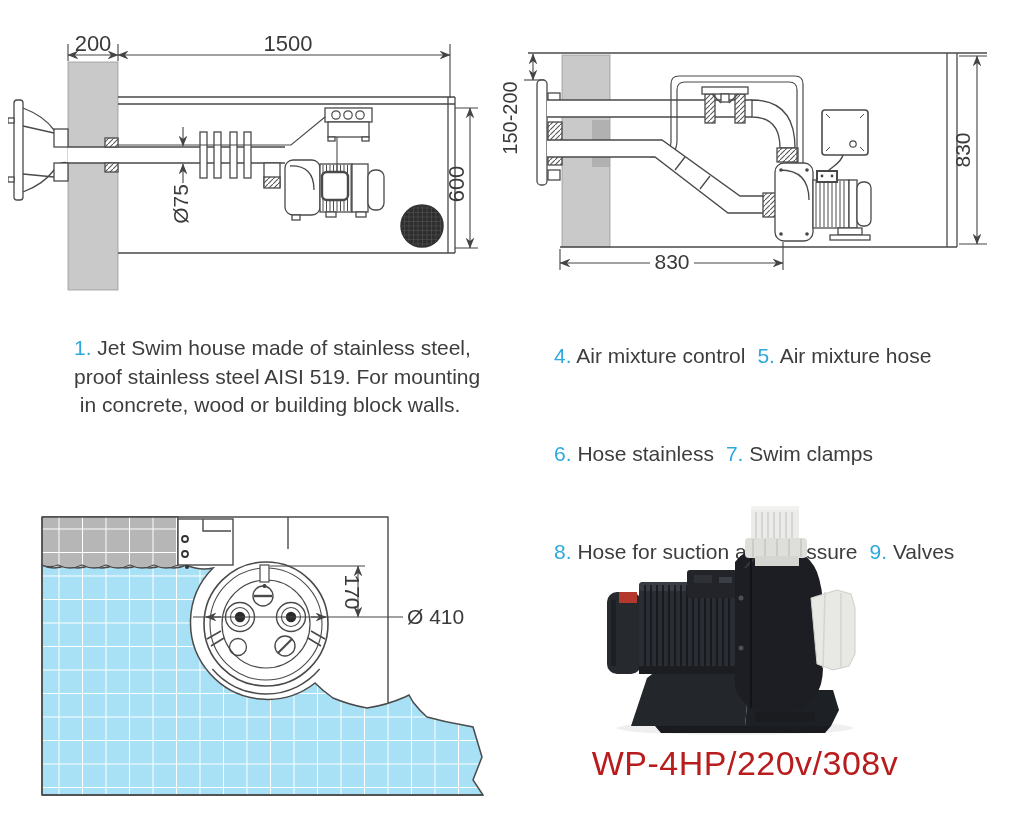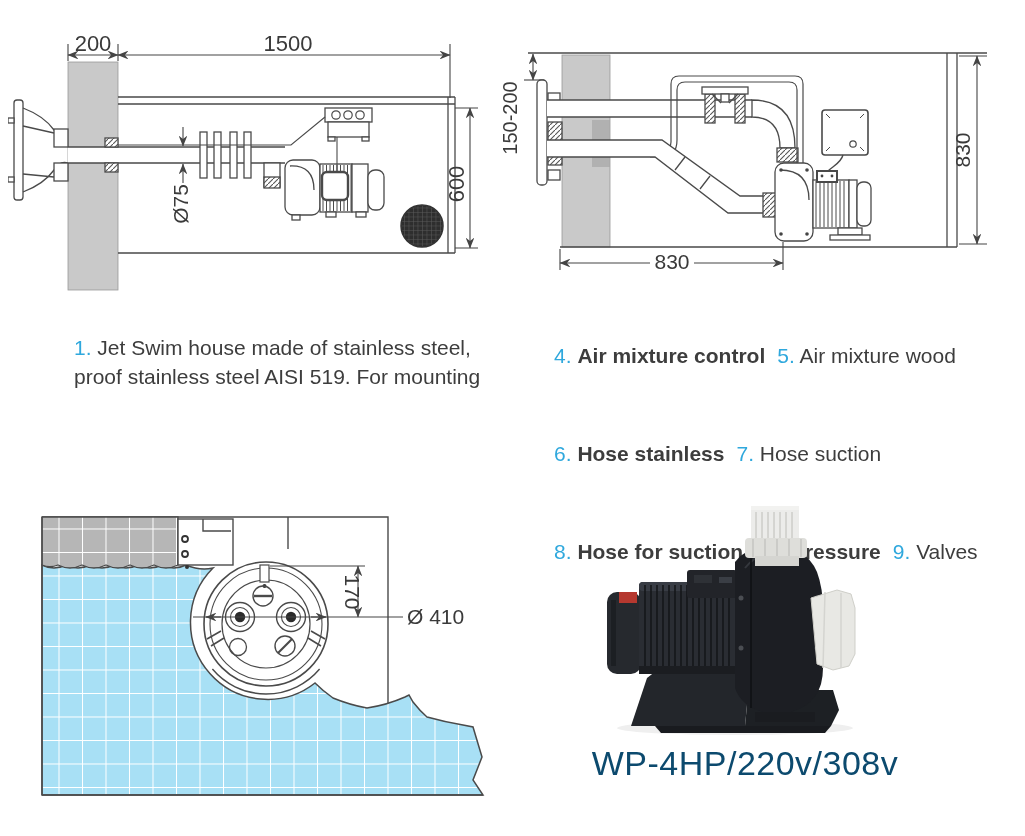--- a/index.html
+++ b/index.html
@@ -6,22 +6,22 @@
   #stage{
     position:relative;width:1025px;height:836px;background:#fff;overflow:hidden;
     font-family:"Liberation Sans", sans-serif;color:#3a3a3a;
   }
   .abs{position:absolute;}
   svg text{font-family:"Liberation Sans", sans-serif;fill:#3a3a3a;}
   .para{font-size:21px;line-height:28.5px;color:#3d3d3d;}
   .pline{white-space:pre;}
   .num{color:#2fa8dd;}
   .legend-row{font-size:21px;color:#3d3d3d;white-space:pre;margin-bottom:26px;}
-  .legend-row .lbl{margin-right:12px;font-weight:bold;}
-  .pump-label{font-size:34px;color:#0c4a6e;text-align:center;letter-spacing:0.5px;}
+  .legend-row .lbl{margin-right:12px;}
+  .pump-label{font-size:34px;color:#b91c1c;text-align:center;letter-spacing:0.5px;}
 </style>
 </head>
 <body>
 
 <div id="stage">
 
   <svg width="0" height="0" class="abs" aria-hidden="true">
     <defs>
       <marker id="arr" viewBox="0 0 10 8" refX="9.5" refY="4" markerWidth="10" markerHeight="8" orient="auto-start-reverse">
         <path d="M0,0 L10,4 L0,8 L3.2,4 Z" fill="#444"></path>
@@ -219,28 +219,29 @@
       </g>
     </g>
     <text transform="translate(470,120) rotate(-90)" font-size="21" text-anchor="middle">830</text>
     <text transform="translate(17,88) rotate(-90)" font-size="20" text-anchor="middle">150-200</text>
     <text x="172" y="239" font-size="21" text-anchor="middle">830</text>
   </svg>
 
   <div class="abs para" style="left:48px;top:334px;width:470px;margin-left:26px;">
     <div class="pline"><span class="num">1.</span><span> Jet Swim house made of stainless steel,</span></div>
     <div class="pline">proof stainless steel AISI 519. For mounting</div>
+    <div class="pline"> in concrete, wood or building block walls.</div>
   </div>
 
   <div class="abs" style="left:519px;top:320px;width:480px;">
     <div class="legend-row">
-      <span class="num">4.</span> <span class="lbl">Air mixture control</span><span class="num">5.</span> <span>Air mixture wood</span>
+      <span class="num">4.</span> <span class="lbl">Air mixture control</span><span class="num">5.</span> <span>Air mixture hose</span>
     </div>
     <div class="legend-row">
-      <span class="num">6.</span> <span class="lbl">Hose stainless</span><span class="num">7.</span> <span>Hose suction</span>
+      <span class="num">6.</span> <span class="lbl">Hose stainless</span><span class="num">7.</span> <span>Swim clamps</span>
     </div>
     <div class="legend-row">
       <span class="num">8.</span> <span class="lbl">Hose for suction and pressure</span><span class="num">9.</span> <span>Valves</span>
     </div>
   </div>
 
   <svg class="abs" style="left:35px;top:505px;" width="465" height="300" viewBox="0 0 465 300">
     <g stroke="#4a4a4a" stroke-width="1.4" fill="none">
 
       <path d="M7,12 H353 V203"></path>

